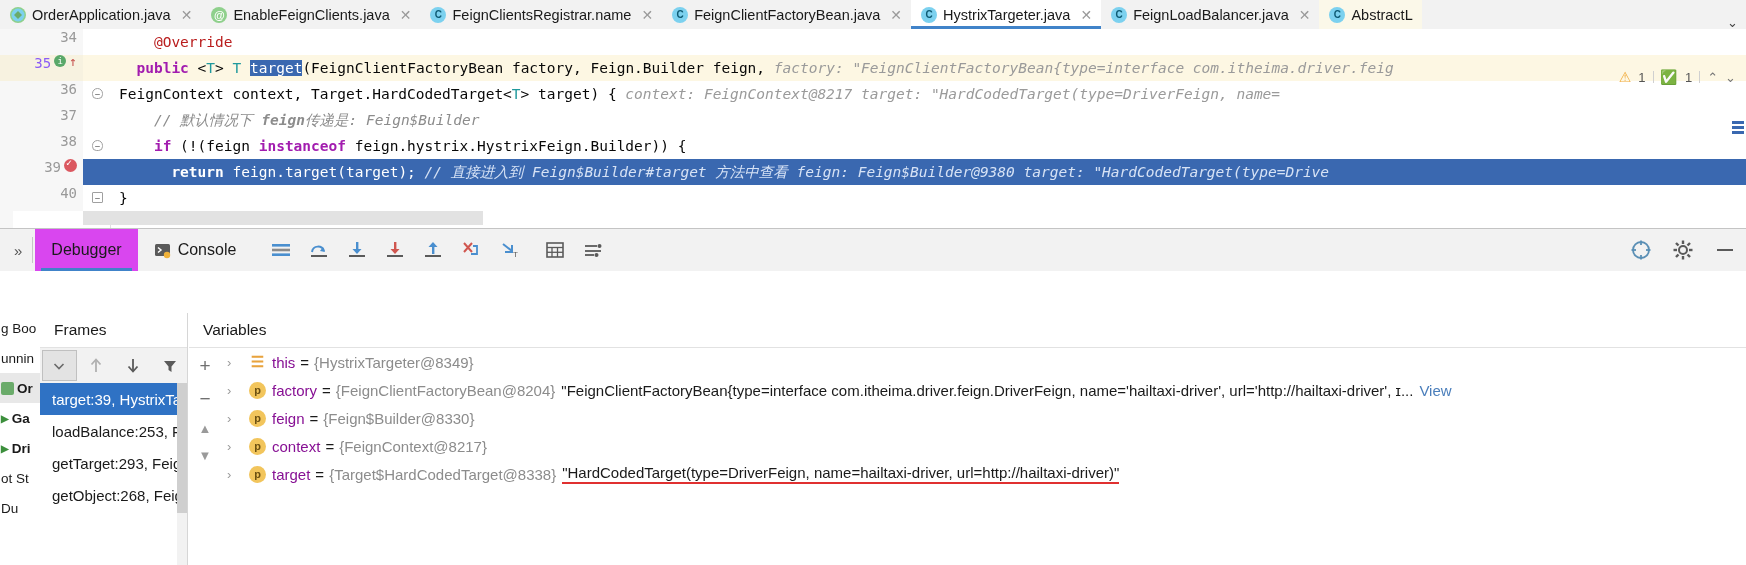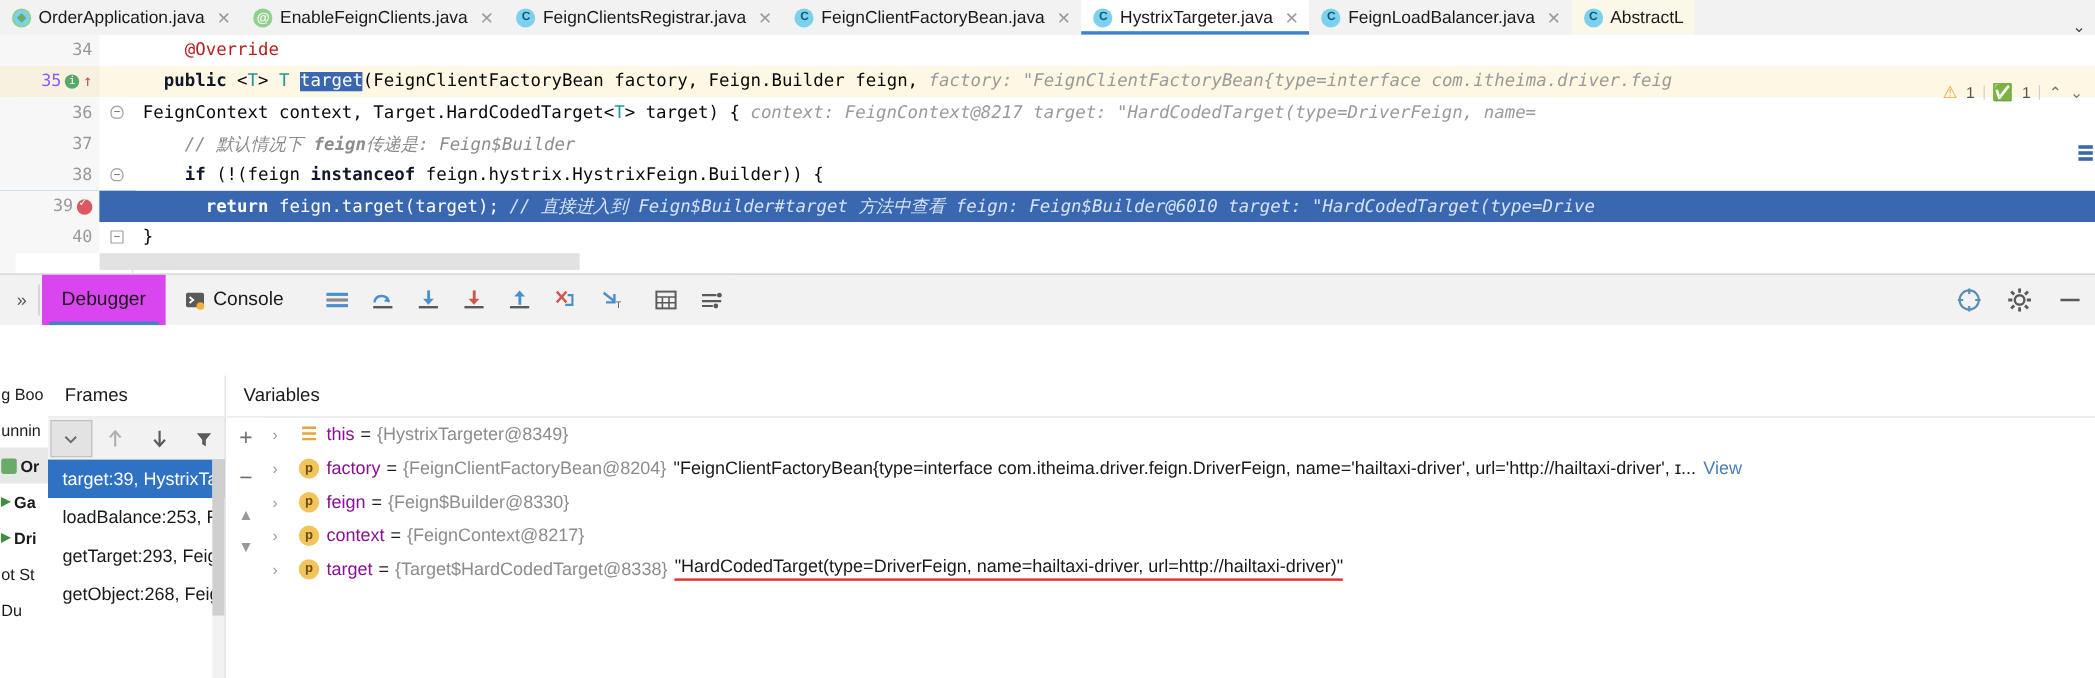--- a/index.html
+++ b/index.html
@@ -63,38 +63,38 @@
   }
   .code-rows { position:absolute; left:0; top:0; width:1746px; }
   .crow {
     position:relative; height:26px; display:flex; align-items:center;
     font-family:"DejaVu Sans Mono", monospace; font-size:14.5px; white-space:nowrap;
   }
   .crow.hl { background:#fdf7e3; }
   .crow.sel { background:#3a68b0; }
   .gutter {
     width:83px; flex:0 0 83px; height:26px;
-    display:flex; align-items:center; justify-content:flex-end;
+    display:flex; justify-content:flex-end;
     padding-right:6px; gap:3px;
     font-family:"DejaVu Sans Mono", monospace; font-size:14px; color:#999;
     background:#f7f7f7;
   }
   .crow.hl .gutter { background:#f7f2e0; }
   .crow.sel .gutter { background:#f7f7f7;padding-left:41px; }
   .gutter-num { color:#999; }
   .crow.hl .gutter-num { color:#8b5cf6; }
   .fold {
     width:30px; flex:0 0 30px; height:26px; position:relative;
     background:#fff;
   }
   .crow.hl .fold { background:#fdf7e3; }
   .crow.sel .fold { background:#3a68b0; }
   .code { padding-left:6px; flex:1 1 auto; overflow:hidden; }
 
-  .kw { color:#0f172a; font-weight:bold; }
+  .kw { color:#a21caf; font-weight:bold; }
   .ty { color:#20999d; }
   .pl { color:#080808; }
   .ann { color:#b91c1c; }
   .cmt { color:#8c8c8c; font-style:italic; }
   .cmt-b { color:#8c8c8c; font-style:italic; font-weight:bold; }
   .hint { color:#9a9a9a; font-style:italic; }
   .sel .pl, .sel .kw, .sel .ty { color:#ffffff; }
   .sel .cmt, .sel .cmt-b, .sel .hint { color:#d6e2f5; }
   .selword { background:#3a68b0; color:#ffffff; padding:1px 0; }
 
@@ -276,21 +276,21 @@
       <span>OrderApplication.java</span>
       <span class="tab-close">✕</span>
     </div>
     <div class="tab">
       <span class="tab-icon ic-at">@</span>
       <span>EnableFeignClients.java</span>
       <span class="tab-close">✕</span>
     </div>
     <div class="tab">
       <span class="tab-icon ic-class">C</span>
-      <span>FeignClientsRegistrar.java</span>
+      <span>FeignClientsRegistrar.name</span>
       <span class="tab-close">✕</span>
     </div>
     <div class="tab">
       <span class="tab-icon ic-class">C</span>
       <span>FeignClientFactoryBean.java</span>
       <span class="tab-close">✕</span>
     </div>
     <div class="tab active">
       <span class="tab-icon ic-class">C</span>
       <span>HystrixTargeter.java</span>
@@ -359,21 +359,21 @@
         </div>
         <div class="code"><span class="pl">&nbsp;&nbsp;&nbsp;&nbsp;</span><span class="kw">if</span><span class="pl"> (!(feign </span><span class="kw">instanceof</span><span class="pl"> feign.hystrix.HystrixFeign.Builder)) {</span></div>
       </div>
 
       <div class="crow sel">
         <div class="gutter">
           <span class="gutter-num">39</span>
           <span class="bp"></span>
         </div>
         <div class="fold"></div>
-        <div class="code"><span class="pl">&nbsp;&nbsp;&nbsp;&nbsp;&nbsp;&nbsp;</span><span class="kw">return</span><span class="pl"> feign.target(target); </span><span class="cmt">// 直接进入到 Feign$Builder#target 方法中查看</span><span class="hint">   feign: Feign$Builder@6010     </span><span class="hint">target</span><span class="hint">: "HardCodedTarget(type=Drive</span></div>
+        <div class="code"><span class="pl">&nbsp;&nbsp;&nbsp;&nbsp;&nbsp;&nbsp;</span><span class="kw">return</span><span class="pl"> feign.target(target); </span><span class="cmt">// 直接进入到 Feign$Builder#target 方法中查看</span><span class="hint">   feign: Feign$Builder@9380     </span><span class="hint">target</span><span class="hint">: "HardCodedTarget(type=Drive</span></div>
       </div>
 
       <div class="crow">
         <div class="gutter">
           <span class="gutter-num">40</span>
         </div>
         <div class="fold">
           <span class="foldminus">−</span>
         </div>
         <div class="code"><span class="pl">        }</span></div>

